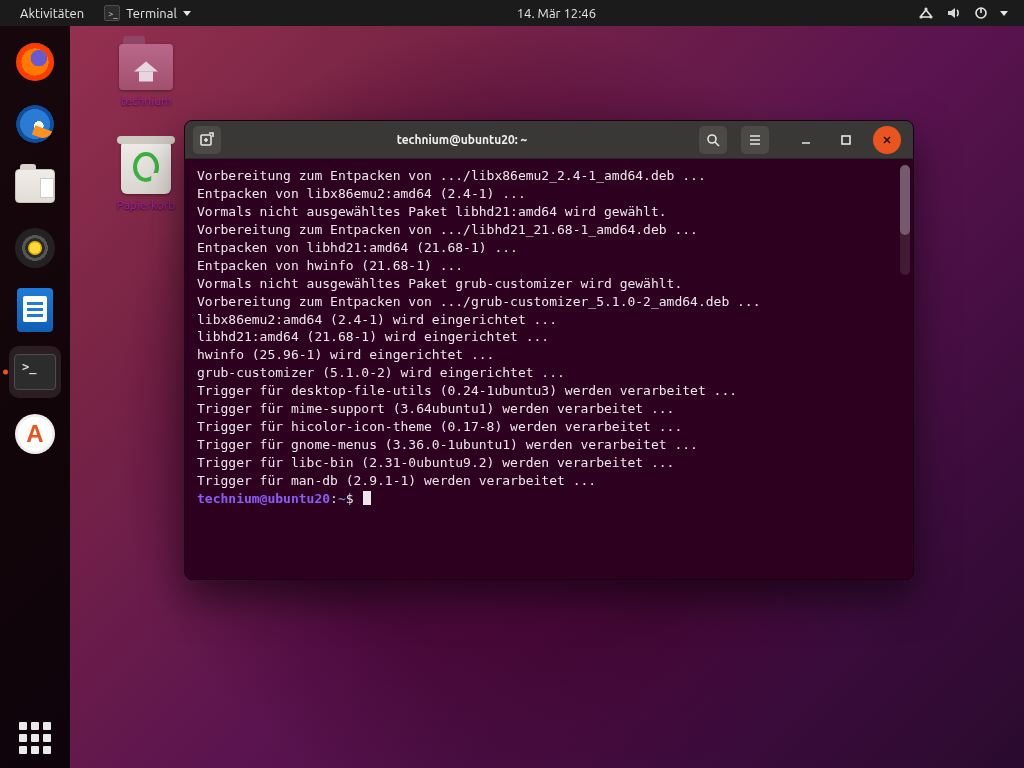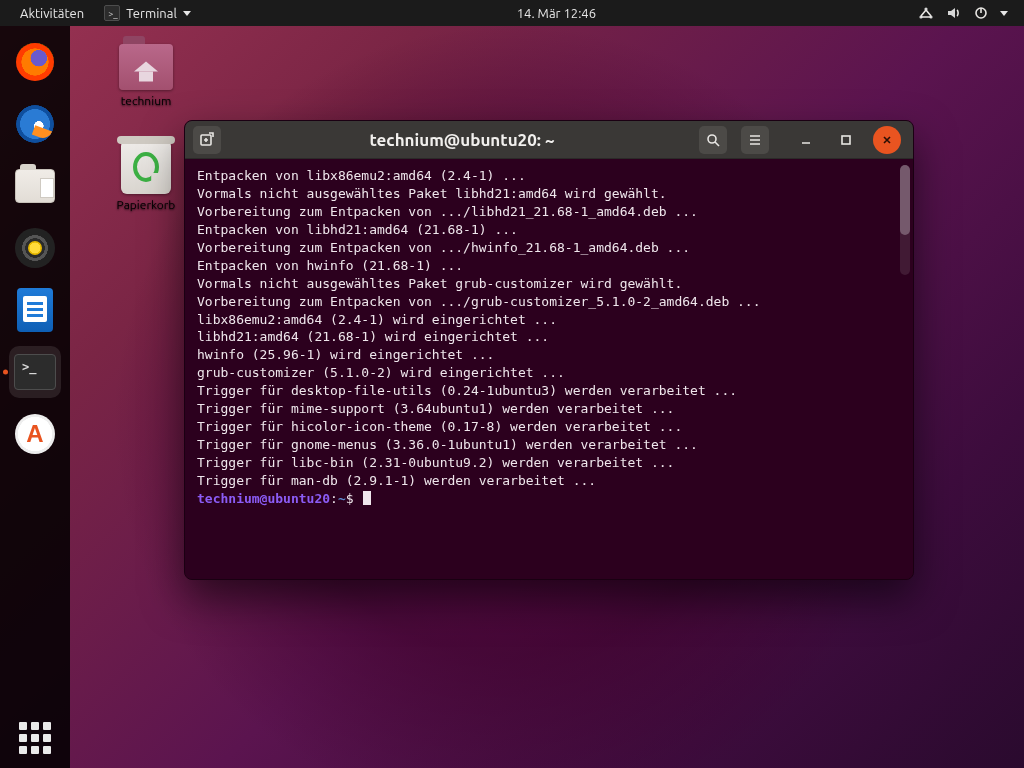--- a/index.html
+++ b/index.html
@@ -121,21 +121,21 @@
   .ic-term::before{ content:">_"; position:absolute; top:6px; left:7px; color:#d8d8d8; font:700 12px/1 monospace;}
   .ic-update {
     width: 40px; height: 40px; border-radius:50%;
     background: radial-gradient(circle,#fff 0 60%, #eee 61% 100%);
     display:flex;align-items:center;justify-content:center;
   }
   .ic-update .A { font:900 24px/1 sans-serif; color:#e95420;}
 
   
   .desk-icon {
-    position:absolute; width:92px; text-align:center; color:#000000; font-size:12px;
+    position:absolute; width:92px; text-align:center; color:#a21caf; font-size:12px;
     text-shadow:0 1px 2px rgba(0,0,0,.8); z-index:30; cursor:pointer;
   }
   .desk-icon .lbl { margin-top:4px; }
   .folder-home {
     width:54px;height:46px;margin:0 auto;border-radius:4px;
     background:linear-gradient(#b9688a,#a3506f); position:relative;
     box-shadow:0 1px 3px rgba(0,0,0,.4);
   }
   .folder-home::before{content:"";position:absolute;top:-8px;left:4px;width:22px;height:8px;
     background:#8f4563;border-radius:3px 3px 0 0;}
@@ -155,21 +155,21 @@
 
   
   .window {
     position:absolute; left:184px; top:120px; width:730px; height:460px;
     background:#2c001e; border:1px solid #1a0012; border-radius:8px;
     box-shadow:0 18px 40px rgba(0,0,0,.55); z-index:35; display:flex; flex-direction:column;
     overflow:hidden;
   }
   .titlebar {
     height:38px; background:#3a3836; color:#f2f0ee;
-    display:flex; align-items:center; padding:0 8px; font-size:17px;
+    display:flex; align-items:center; padding:0 8px; font-size:12px;
     border-bottom:1px solid #2b2a28;
   }
   .titlebar .tbtn {
     width:28px;height:28px;border-radius:5px;background:#4c4a47;
     display:flex;align-items:center;justify-content:center;margin-right:4px;cursor:pointer;
     color:#e8e6e3;
   }
   .titlebar .tbtn.round { border-radius:50%; }
   .titlebar .tbtn.close { background:#e95420; color:#2a0e04; }
   .titlebar .title { flex:1; text-align:center; font-weight:600; }
@@ -337,25 +337,25 @@
         <div class="tbtn round close">
           <svg width="14" height="14" viewBox="0 0 14 14" style="stroke:#2a0e04">
               <path d="M4 4l6 6M10 4l-6 6"></path>
             </svg>
         </div>
       </div>
     </div>
   </div>
 
   <div class="term-body" id="term-body">
+      <div class="line">Vorbereitung zum Entpacken von .../libx86emu2_2.4-1_amd64.deb ...</div>
       <div class="line">Entpacken von libx86emu2:amd64 (2.4-1) ...</div>
       <div class="line">Vormals nicht ausgewähltes Paket libhd21:amd64 wird gewählt.</div>
       <div class="line">Vorbereitung zum Entpacken von .../libhd21_21.68-1_amd64.deb ...</div>
       <div class="line">Entpacken von libhd21:amd64 (21.68-1) ...</div>
-      <div class="line">Vorbereitung zum Entpacken von .../hwinfo_21.68-1_amd64.deb ...</div>
       <div class="line">Entpacken von hwinfo (21.68-1) ...</div>
       <div class="line">Vormals nicht ausgewähltes Paket grub-customizer wird gewählt.</div>
       <div class="line">Vorbereitung zum Entpacken von .../grub-customizer_5.1.0-2_amd64.deb ...</div>
       <div class="line">libx86emu2:amd64 (2.4-1) wird eingerichtet ...</div>
       <div class="line">libhd21:amd64 (21.68-1) wird eingerichtet ...</div>
       <div class="line">hwinfo (25.96-1) wird eingerichtet ...</div>
       <div class="line">grub-customizer (5.1.0-2) wird eingerichtet ...</div>
       <div class="line">Trigger für desktop-file-utils (0.24-1ubuntu3) werden verarbeitet ...</div>
       <div class="line">Trigger für mime-support (3.64ubuntu1) werden verarbeitet ...</div>
       <div class="line">Trigger für hicolor-icon-theme (0.17-8) werden verarbeitet ...</div>

